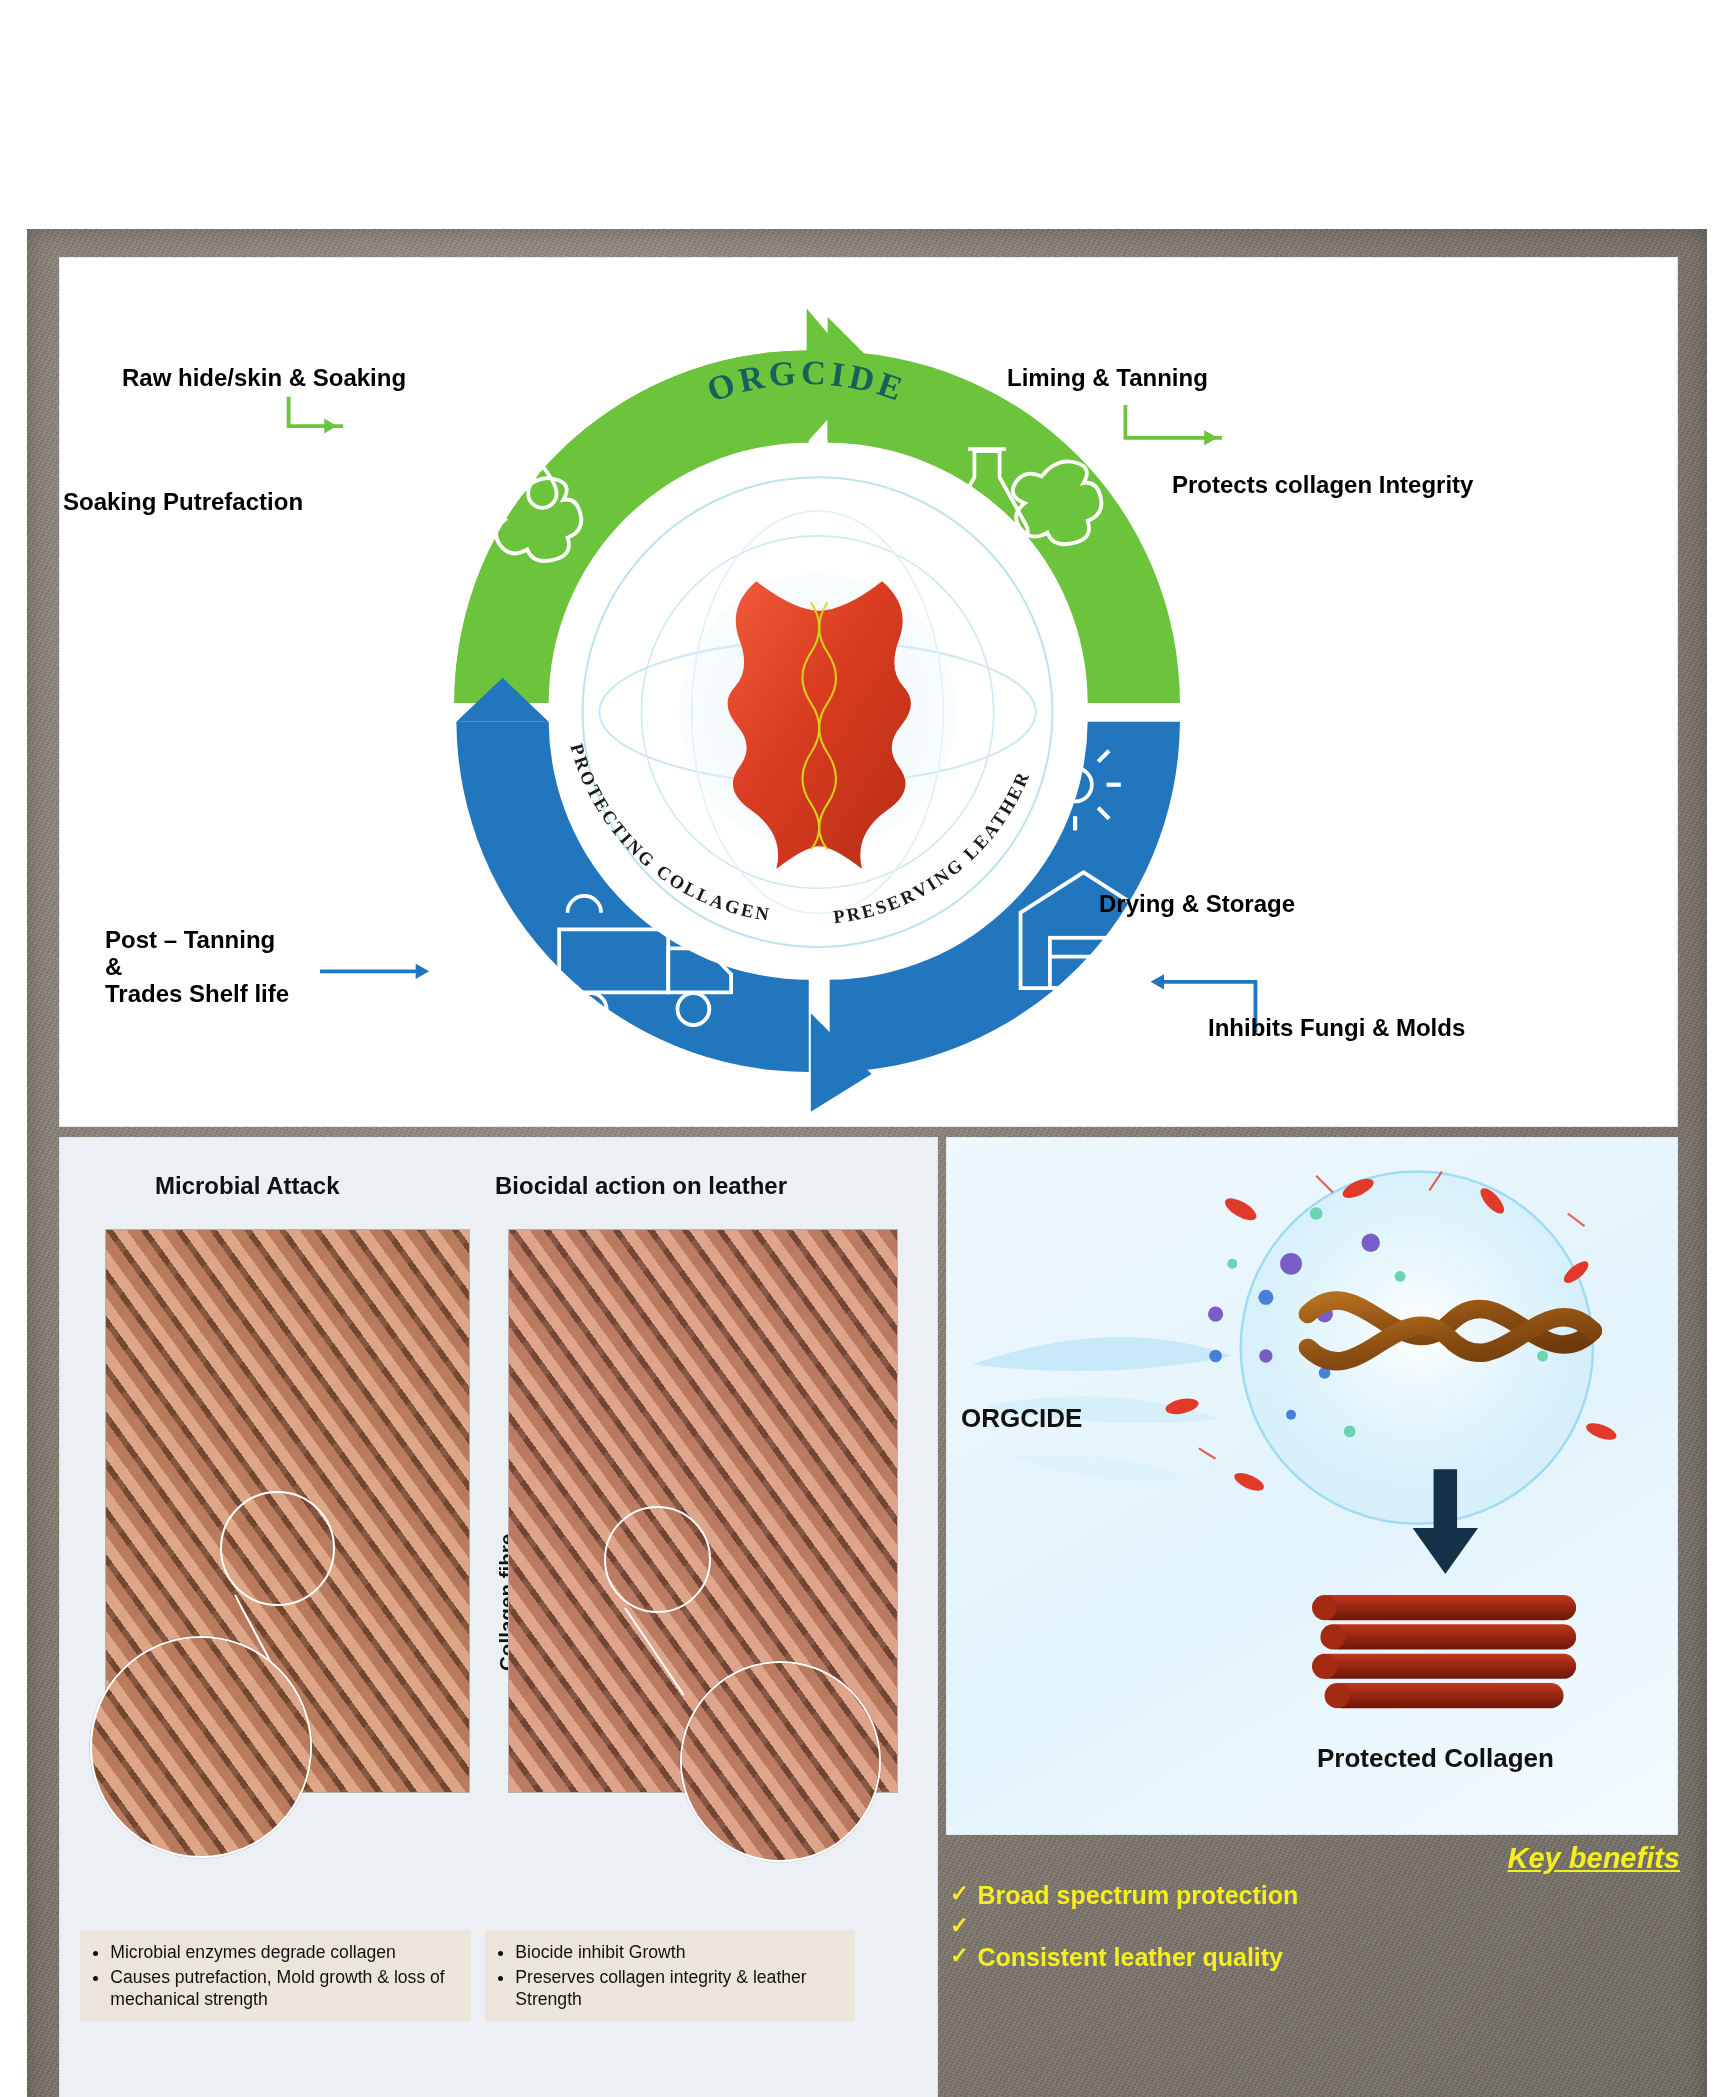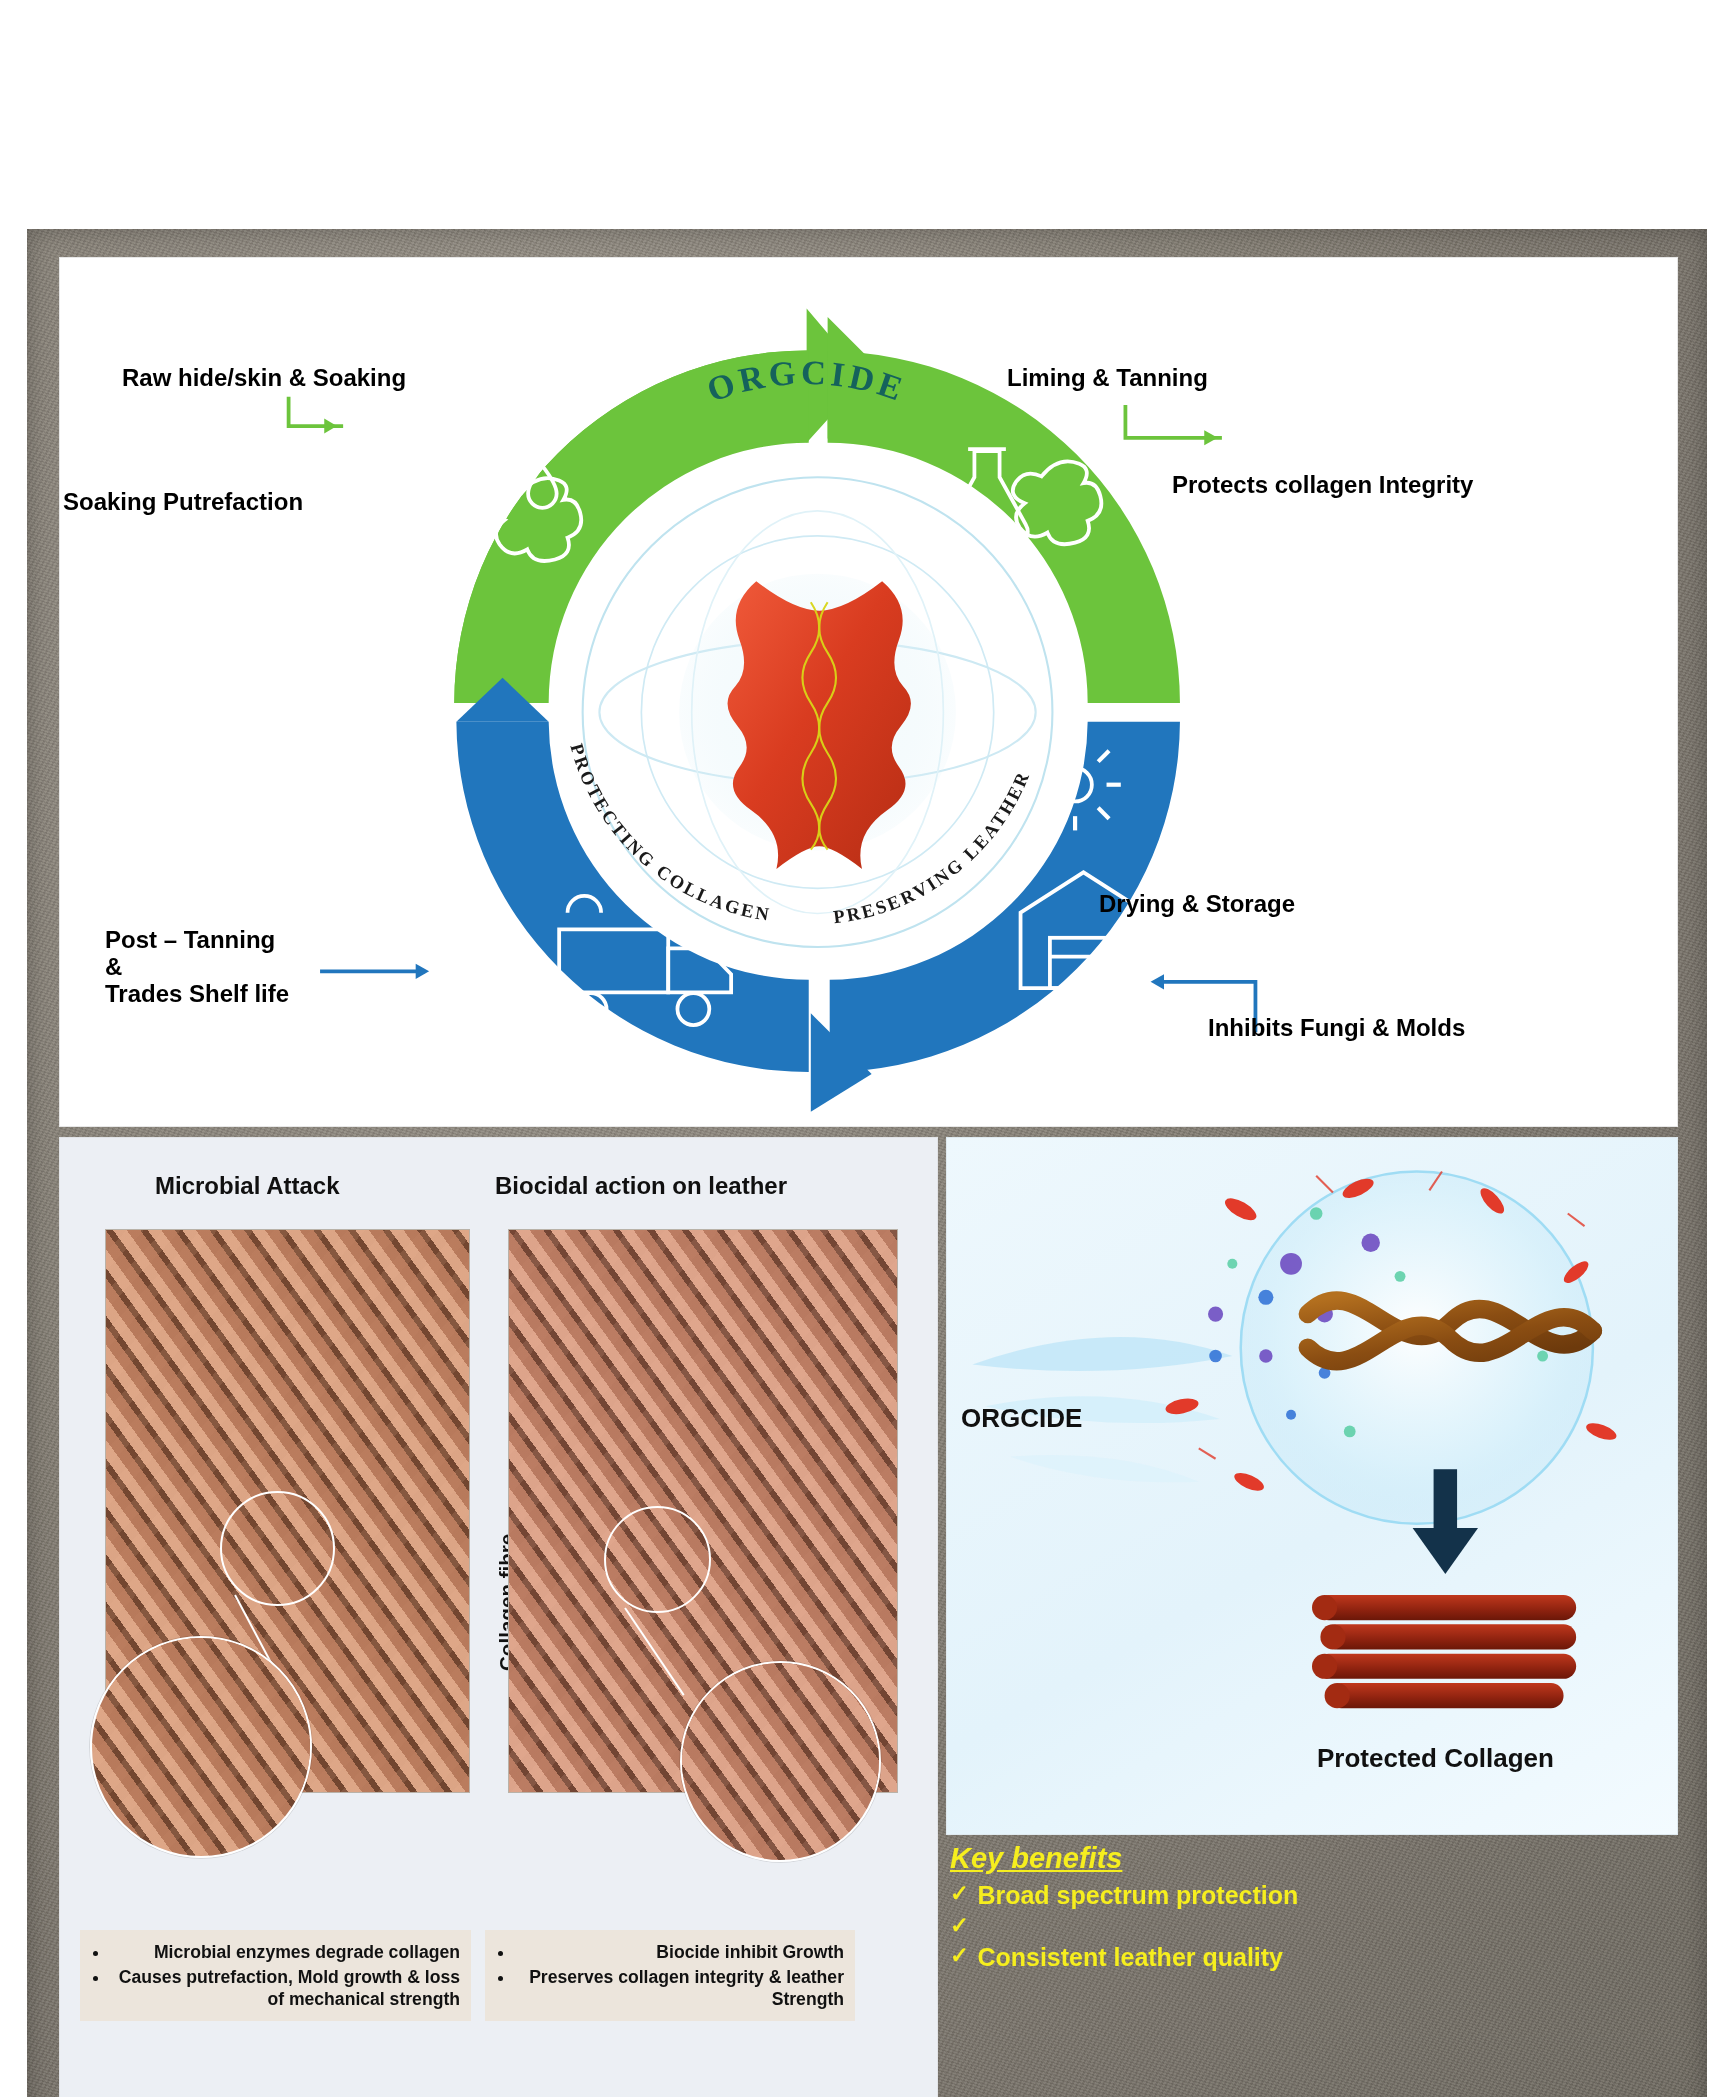--- a/index.html
+++ b/index.html
@@ -142,21 +142,21 @@
     position: absolute;
     background: #ece5dc;
     padding: 8.4px 11px;
     font-size: 17.6px;
     color: #111;
     line-height: 1.26;
   }
   #bullets-left  { left: 80px;  top: 1930px; width: 369px; }
   #bullets-right { left: 485px; top: 1930px; width: 348px; }
   .bullets ul { margin: 0; padding-left: 19.3px; }
-  .bullets li { margin: 2.5px 0; font-weight: bold; text-align: right; }
+  .bullets li { margin: 2.5px 0; font-weight: normal; }
 
   
   #action-panel {
     position: absolute;
     left: 946px;
     top: 1137px;
     width: 730px;
     height: 696px;
     background: linear-gradient(150deg, #eef8fd 0%, #e3f3fb 55%, #f3fbff 100%);
     border: 0.8px solid #dfeaf0;
@@ -178,20 +178,21 @@
     font-weight: bold;
     color: #111;
   }
 
   #key-benefits {
     position: absolute;
     left: 950px;
     top: 1842px;
     width: 730px;
     color: #f6ee1e;
+    text-align: right;
   }
   #kb-title {
     font-size: 29px;
     font-weight: bold;
     font-style: italic;
     text-decoration: underline;
     margin-bottom: 5.9px;
   }
   .kb-item {
     display: flex;

